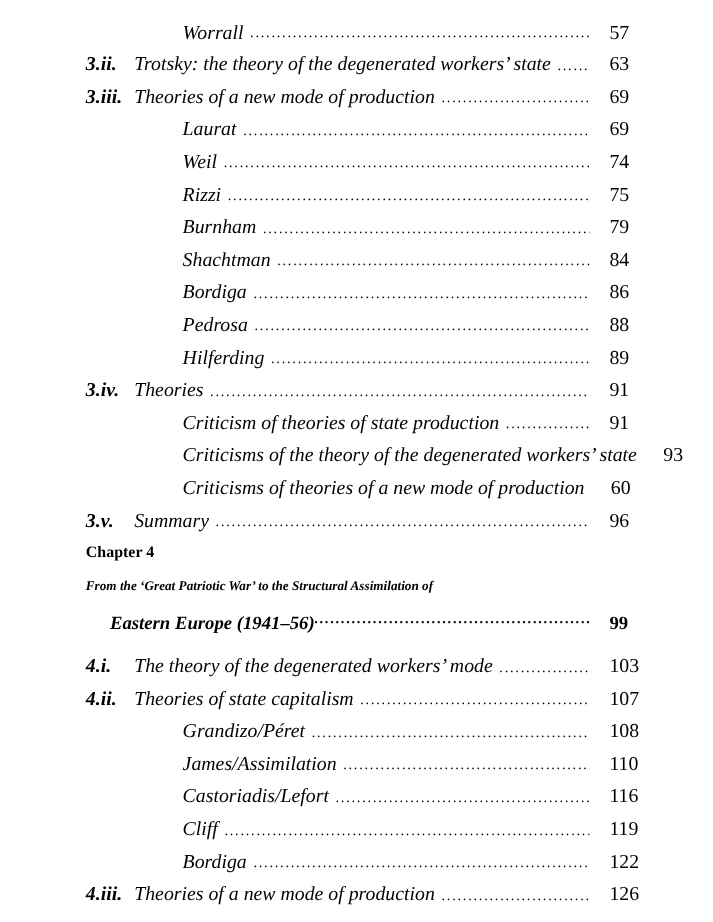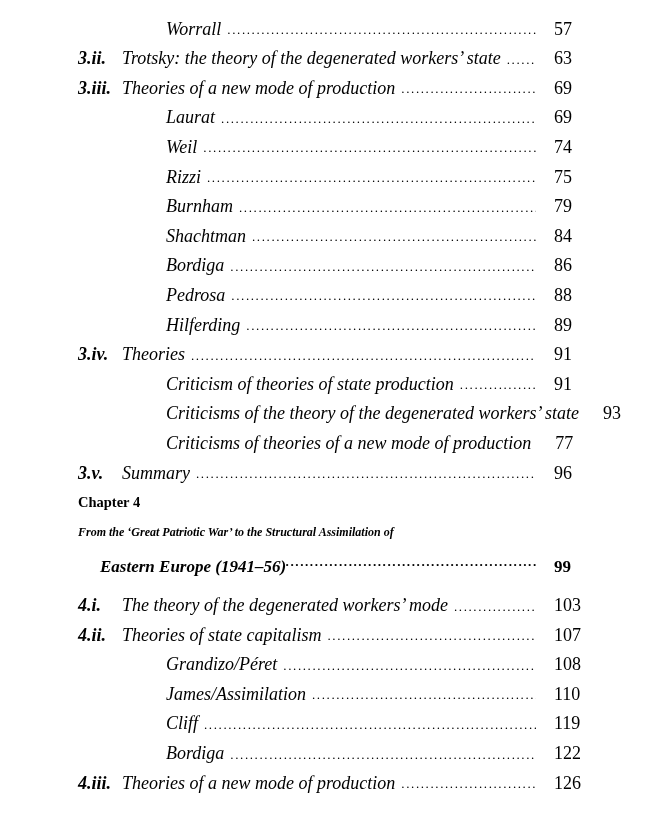--- a/index.html
+++ b/index.html
@@ -199,21 +199,21 @@
         <div class="entry">
           <span class="num blank"></span>
           <span class="title" style="padding-left: 44px;">Criticisms of the theory of the degenerated workers’ state</span>
           <span class="leader"></span>
           <span class="page-no">93</span>
         </div>
         <div class="entry">
           <span class="num blank"></span>
           <span class="title" style="padding-left: 44px;">Criticisms of theories of a new mode of production</span>
           <span class="leader"></span>
-          <span class="page-no">77</span>
+          <span class="page-no">60</span>
         </div>
         <div class="entry">
           <span class="num">3.v.</span>
           <span class="title">Summary</span>
           <span class="leader"></span>
           <span class="page-no">96</span>
         </div>
       </div>
 
     <div class="chapter-block">
@@ -248,20 +248,26 @@
             <span class="page-no">108</span>
           </div>
           <div class="entry">
             <span class="num blank"></span>
             <span class="title" style="padding-left: 44px;">James/Assimilation</span>
             <span class="leader"></span>
             <span class="page-no">110</span>
           </div>
           <div class="entry">
             <span class="num blank"></span>
+            <span class="title" style="padding-left: 44px;">Castoriadis/Lefort</span>
+            <span class="leader"></span>
+            <span class="page-no">116</span>
+          </div>
+          <div class="entry">
+            <span class="num blank"></span>
             <span class="title" style="padding-left: 44px;">Cliff</span>
             <span class="leader"></span>
             <span class="page-no">119</span>
           </div>
           <div class="entry">
             <span class="num blank"></span>
             <span class="title" style="padding-left: 44px;">Bordiga</span>
             <span class="leader"></span>
             <span class="page-no">122</span>
           </div>

